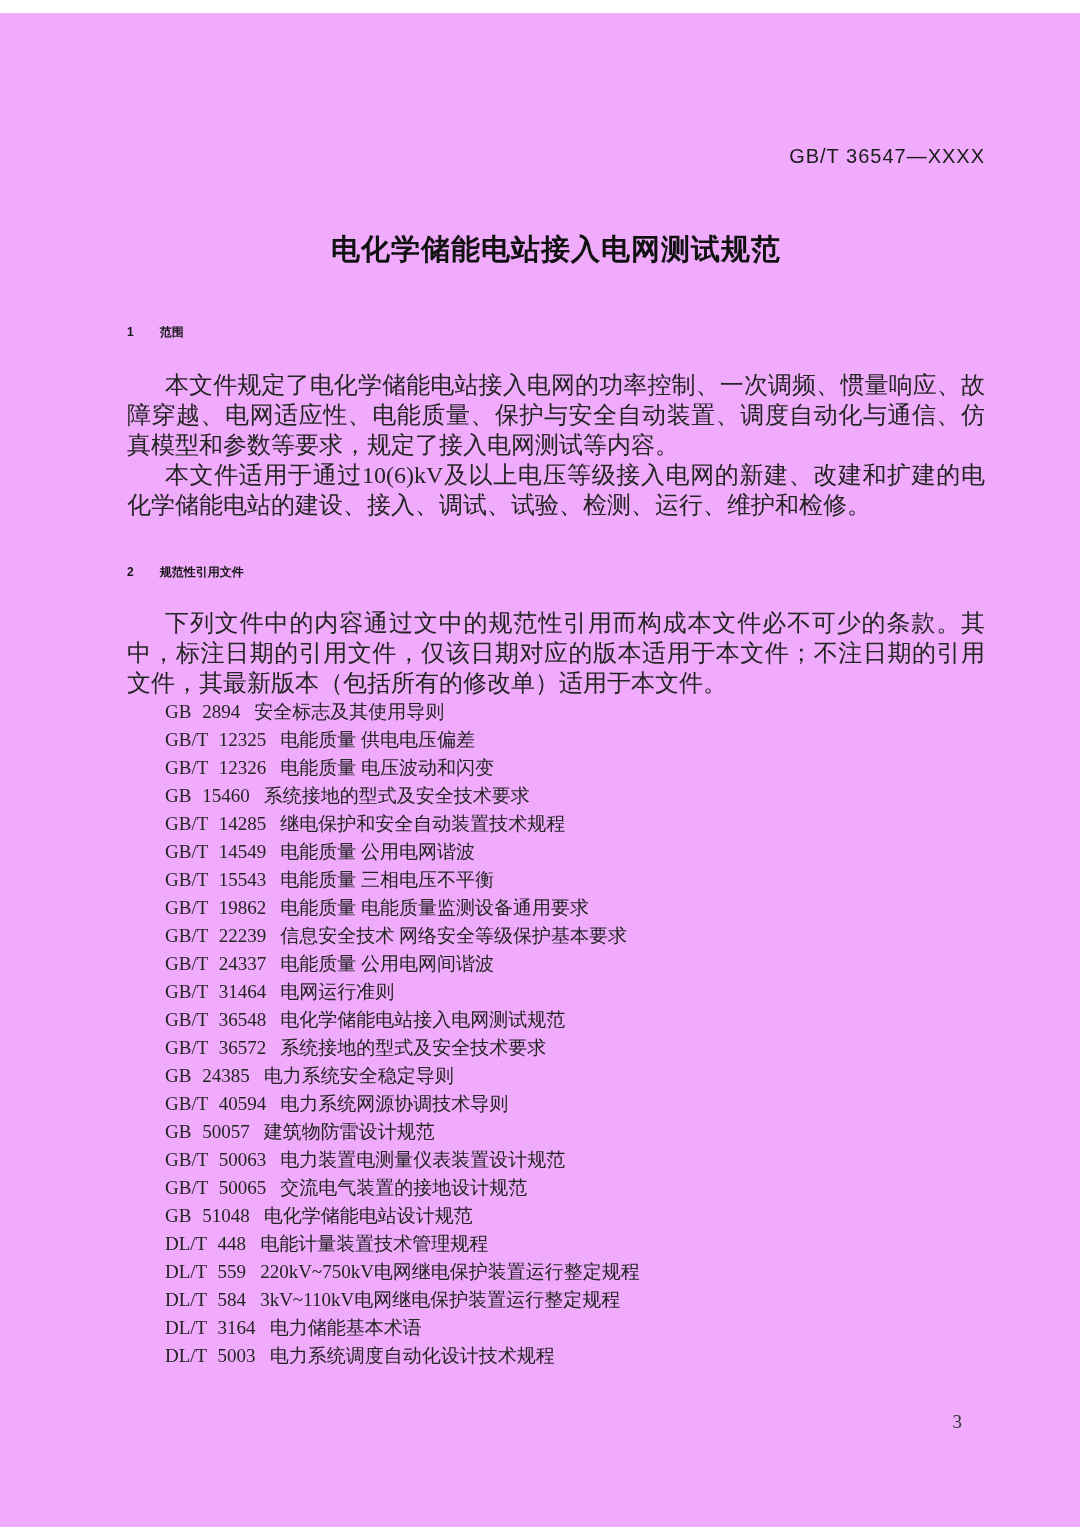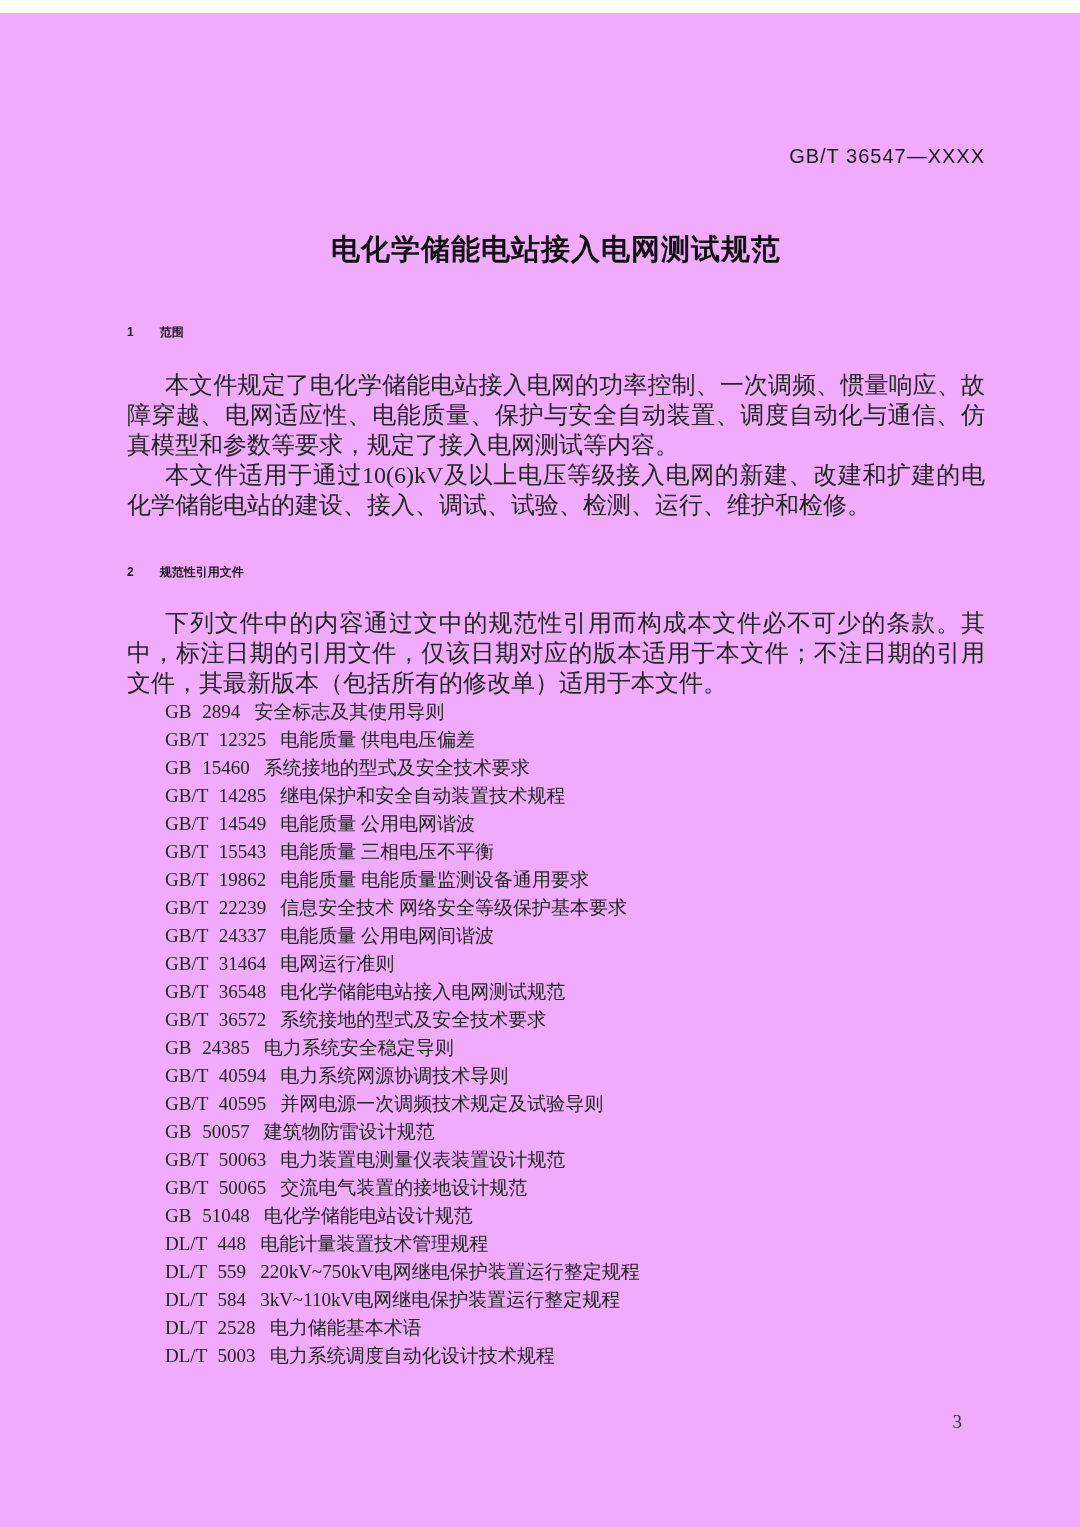--- a/index.html
+++ b/index.html
@@ -112,20 +112,23 @@
     <ul class="ref-list">
 
         <li class="ref-item">
           <span class="ref-code">GB 2894</span><span class="ref-title">安全标志及其使用导则</span>
         </li>
 
         <li class="ref-item">
           <span class="ref-code">GB/T 12325</span><span class="ref-title">电能质量 供电电压偏差</span>
         </li>
 
+        <li class="ref-item">
+          <span class="ref-code">GB/T 12326</span><span class="ref-title">电能质量 电压波动和闪变</span>
+        </li>
 
         <li class="ref-item">
           <span class="ref-code">GB 15460</span><span class="ref-title">系统接地的型式及安全技术要求</span>
         </li>
 
         <li class="ref-item">
           <span class="ref-code">GB/T 14285</span><span class="ref-title">继电保护和安全自动装置技术规程</span>
         </li>
 
         <li class="ref-item">
@@ -161,23 +164,20 @@
         </li>
 
         <li class="ref-item">
           <span class="ref-code">GB 24385</span><span class="ref-title">电力系统安全稳定导则</span>
         </li>
 
         <li class="ref-item">
           <span class="ref-code">GB/T 40594</span><span class="ref-title">电力系统网源协调技术导则</span>
         </li>
 
-        <li class="ref-item">
-          <span class="ref-code">GB/T 40595</span><span class="ref-title">并网电源一次调频技术规定及试验导则</span>
-        </li>
 
         <li class="ref-item">
           <span class="ref-code">GB 50057</span><span class="ref-title">建筑物防雷设计规范</span>
         </li>
 
         <li class="ref-item">
           <span class="ref-code">GB/T 50063</span><span class="ref-title">电力装置电测量仪表装置设计规范</span>
         </li>
 
         <li class="ref-item">
@@ -194,21 +194,21 @@
 
         <li class="ref-item">
           <span class="ref-code">DL/T 559</span><span class="ref-title">220kV~750kV电网继电保护装置运行整定规程</span>
         </li>
 
         <li class="ref-item">
           <span class="ref-code">DL/T 584</span><span class="ref-title">3kV~110kV电网继电保护装置运行整定规程</span>
         </li>
 
         <li class="ref-item">
-          <span class="ref-code">DL/T 2528</span><span class="ref-title">电力储能基本术语</span>
+          <span class="ref-code">DL/T 3164</span><span class="ref-title">电力储能基本术语</span>
         </li>
 
         <li class="ref-item">
           <span class="ref-code">DL/T 5003</span><span class="ref-title">电力系统调度自动化设计技术规程</span>
         </li>
       </ul>
   </section>
 
   <div class="page-number">3</div>
 

